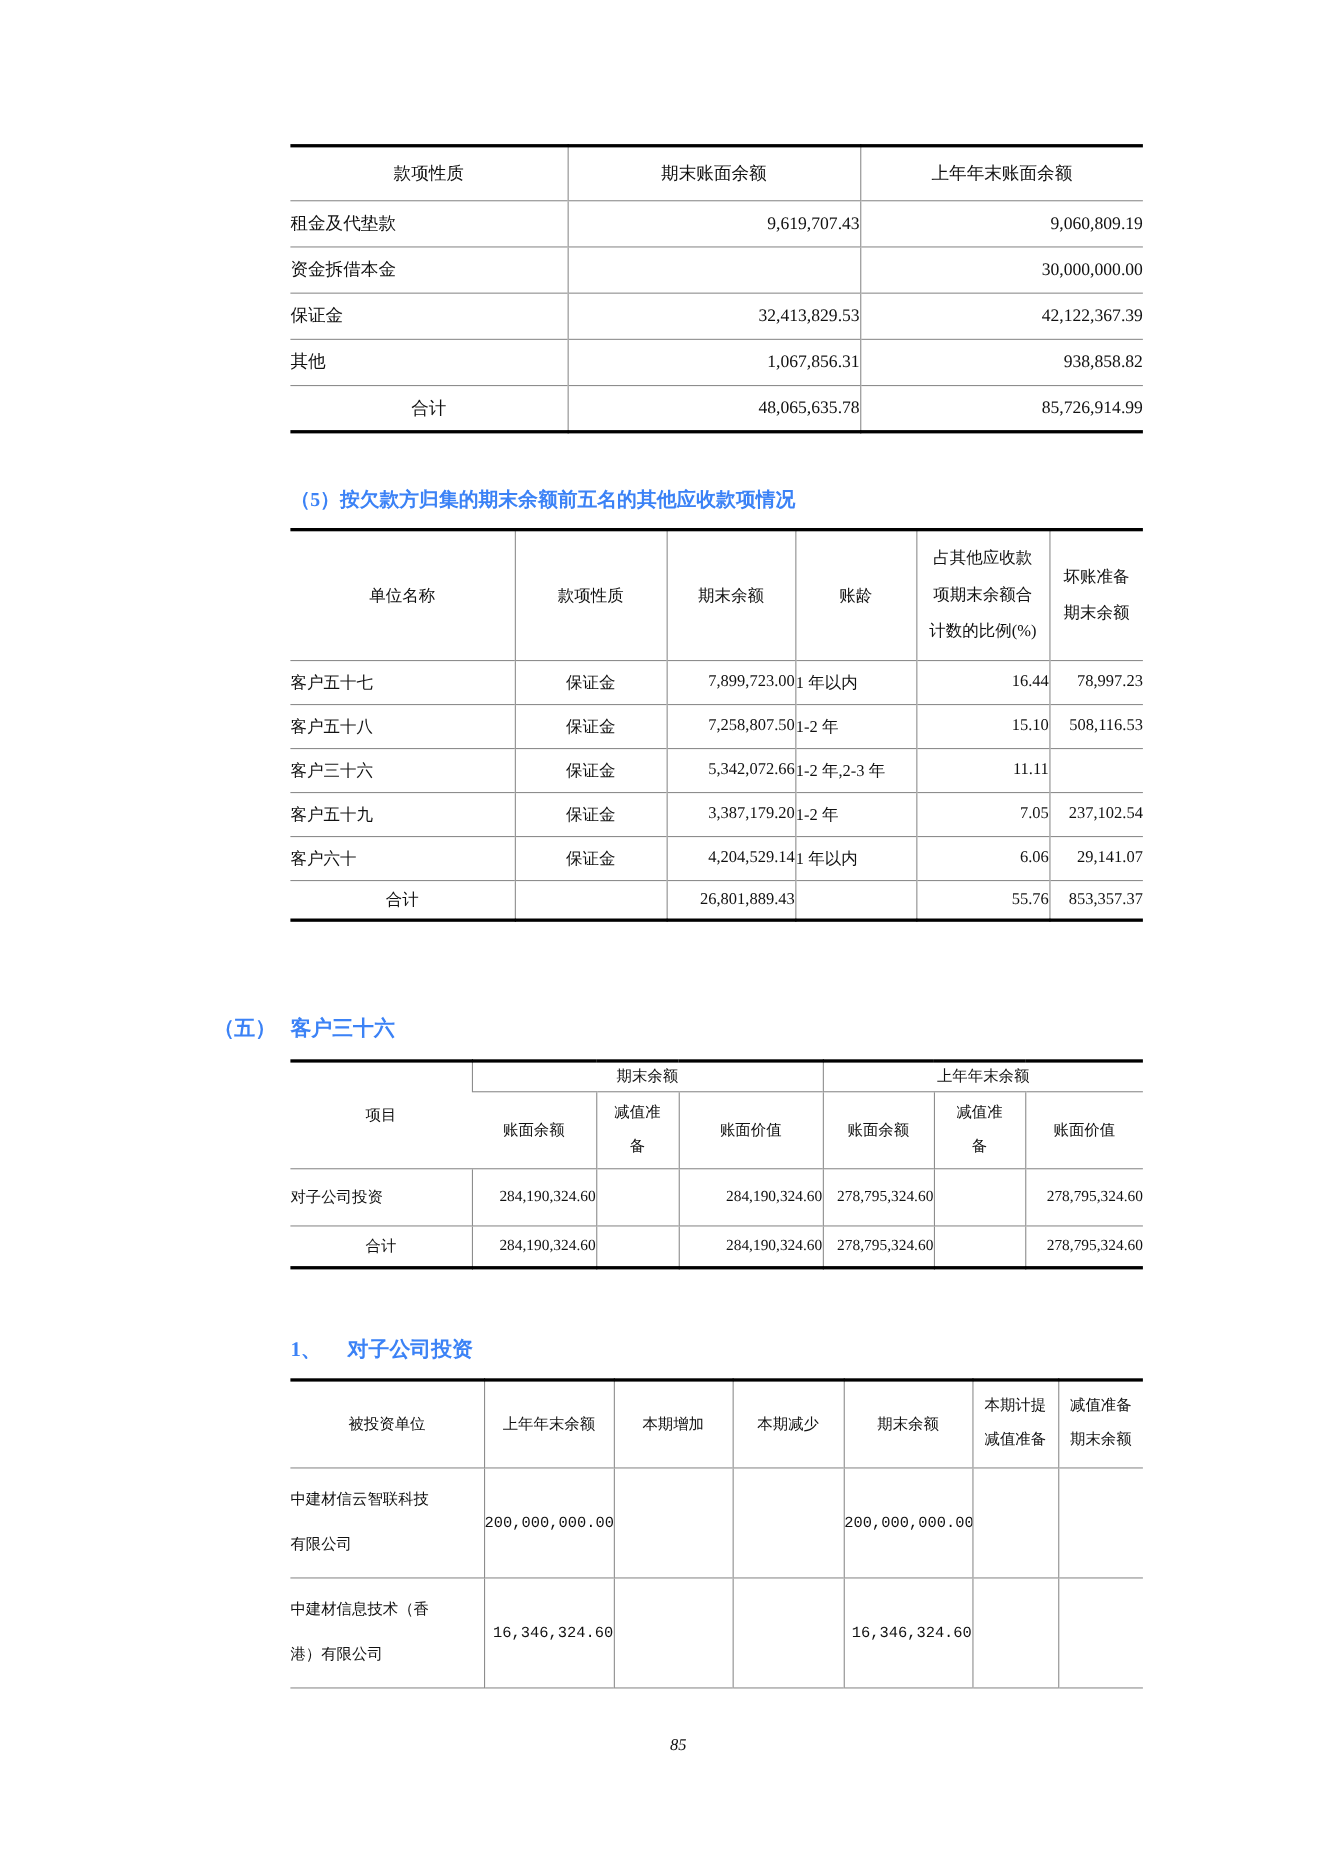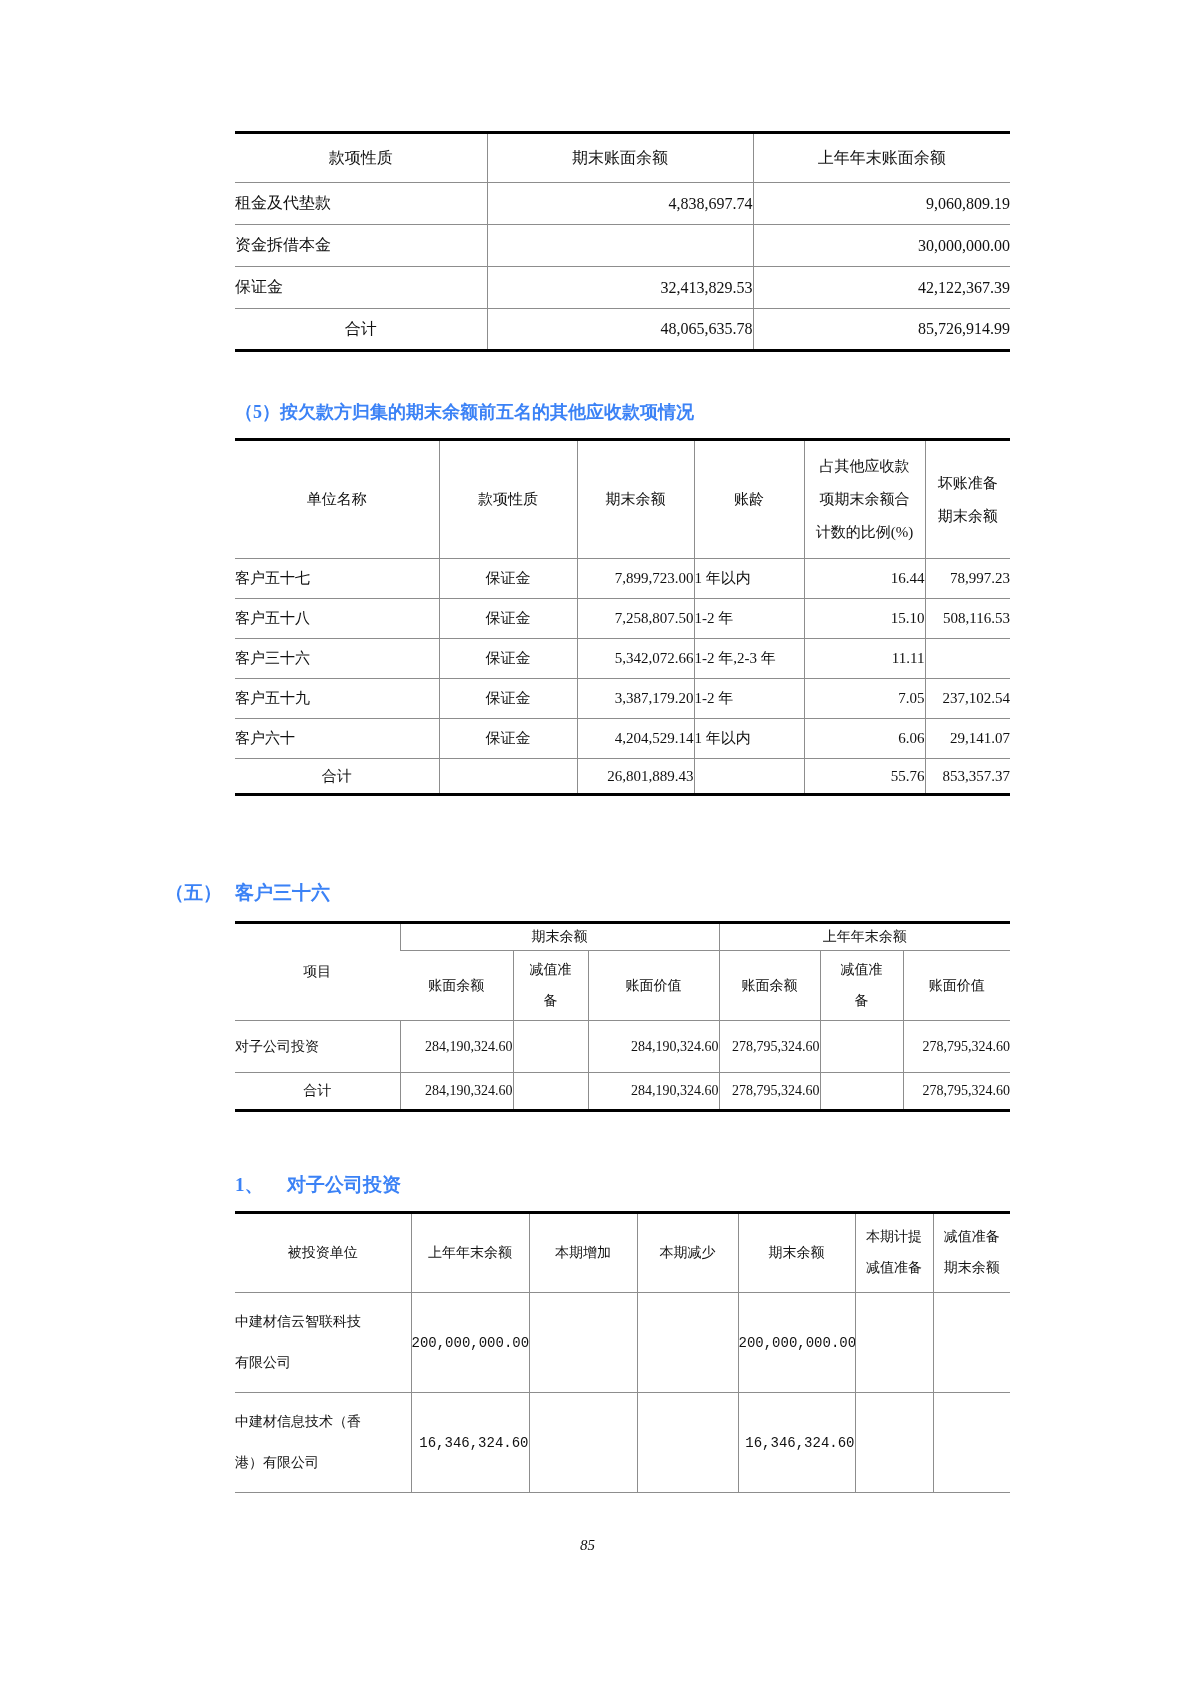--- a/index.html
+++ b/index.html
@@ -1,21 +1,21 @@
 <!DOCTYPE html>
 <html><head>
 <meta charset="utf-8">
 <style>
   html,body{margin:0;padding:0;}
   body{
     width:1200px;height:1696px;background:#ffffff;color:#111;
     font-family:"Liberation Serif","DejaVu Serif",serif;
     position:relative;overflow:hidden;
   }
-  .content{padding-top:131px;}
+  .content{padding-top:131px;padding-left:29px;}
 
   table{border-collapse:collapse;table-layout:fixed;margin-left:235px;}
   .fin{width:775px;border-top:3px solid #000;border-bottom:3px solid #000;}
   .fin td,.fin th{
     border-left:1px solid #8d8d8d;border-top:1px solid #8d8d8d;
     font-weight:normal;padding:0;vertical-align:middle;
     overflow:hidden;
   }
   .fin tr>*:first-child{border-left:none;}
   .fin tr.first>*{border-top:none;}
@@ -59,32 +59,37 @@
         <col style="width:257px">
       </colgroup>
     <tbody>
         <tr class="first h50">
       <th class="tc">款项性质</th>
       <th class="tc">期末账面余额</th>
       <th class="tc">上年年末账面余额</th>
     </tr>
     <tr class="h42">
       <td class="tl">租金及代垫款</td>
-      <td class="tr">4,838,697.74</td>
+      <td class="tr">9,619,707.43</td>
       <td class="tr">9,060,809.19</td>
     </tr>
     <tr class="h42">
       <td class="tl">资金拆借本金</td>
       <td class="tr"></td>
       <td class="tr">30,000,000.00</td>
     </tr>
     <tr class="h42">
       <td class="tl">保证金</td>
       <td class="tr">32,413,829.53</td>
       <td class="tr">42,122,367.39</td>
+    </tr>
+    <tr class="h42">
+      <td class="tl">其他</td>
+      <td class="tr">1,067,856.31</td>
+      <td class="tr">938,858.82</td>
     </tr>
     <tr class="h42">
       <td class="tc">合计</td>
       <td class="tr">48,065,635.78</td>
       <td class="tr">85,726,914.99</td>
     </tr>
   </tbody>
     </table>
 
   <div class="heading h-5">（5）按欠款方归集的期末余额前五名的其他应收款项情况</div>

